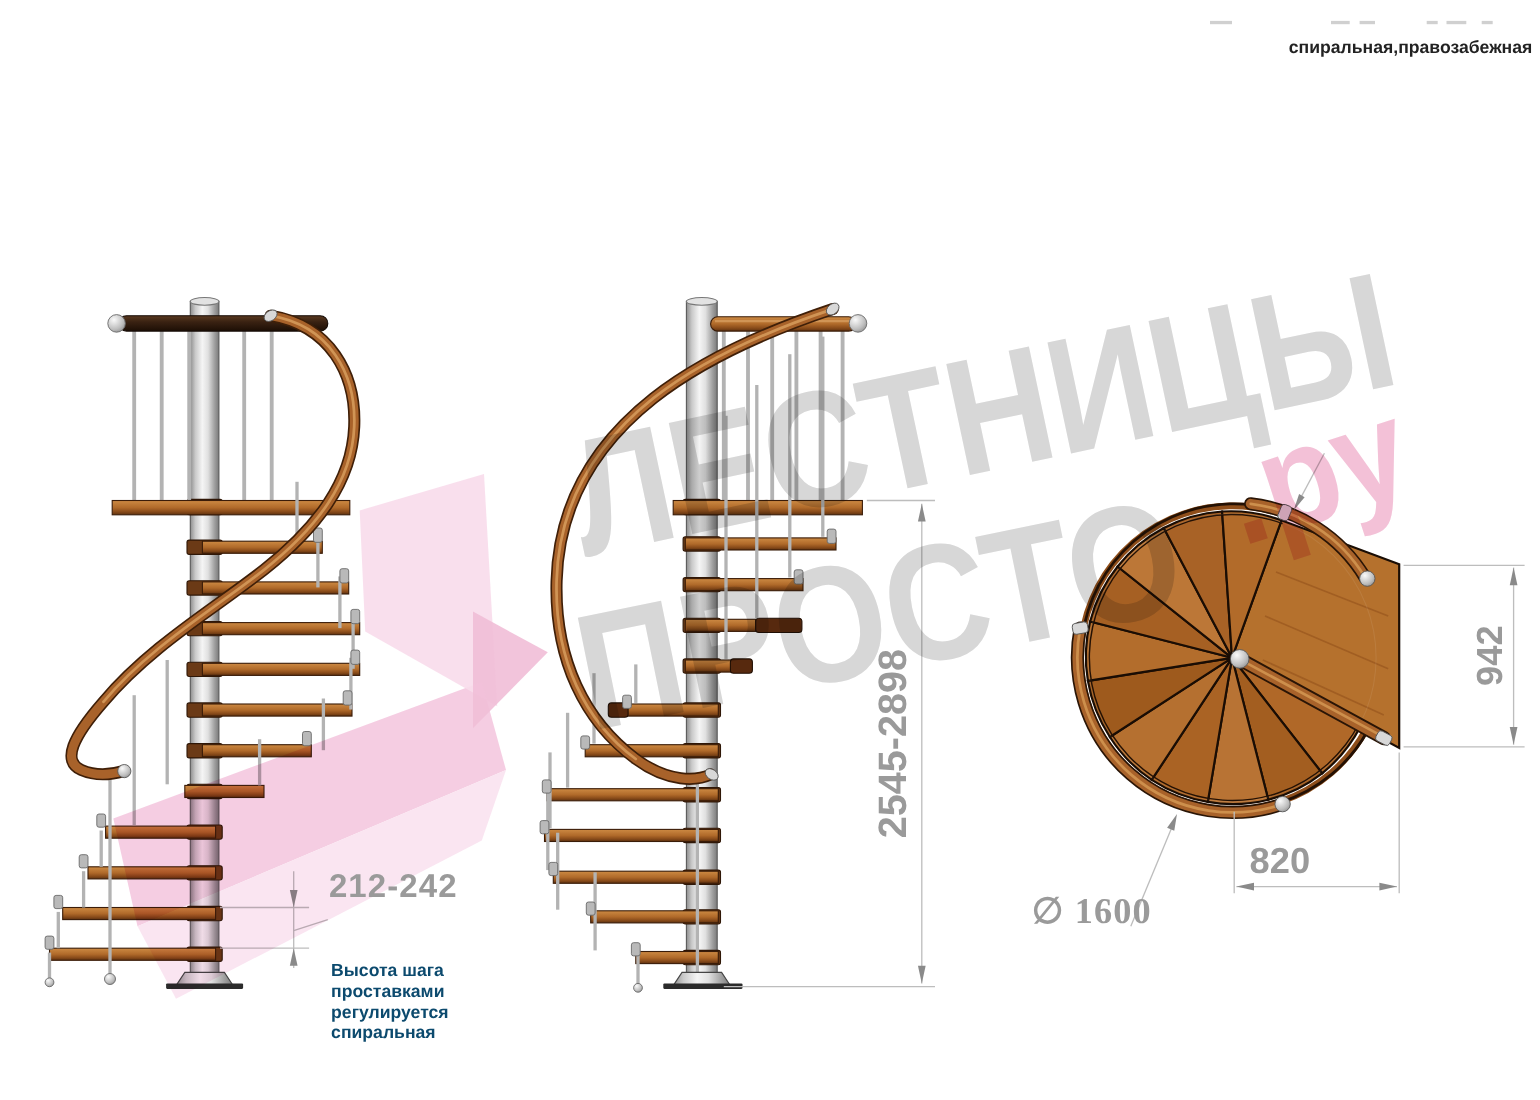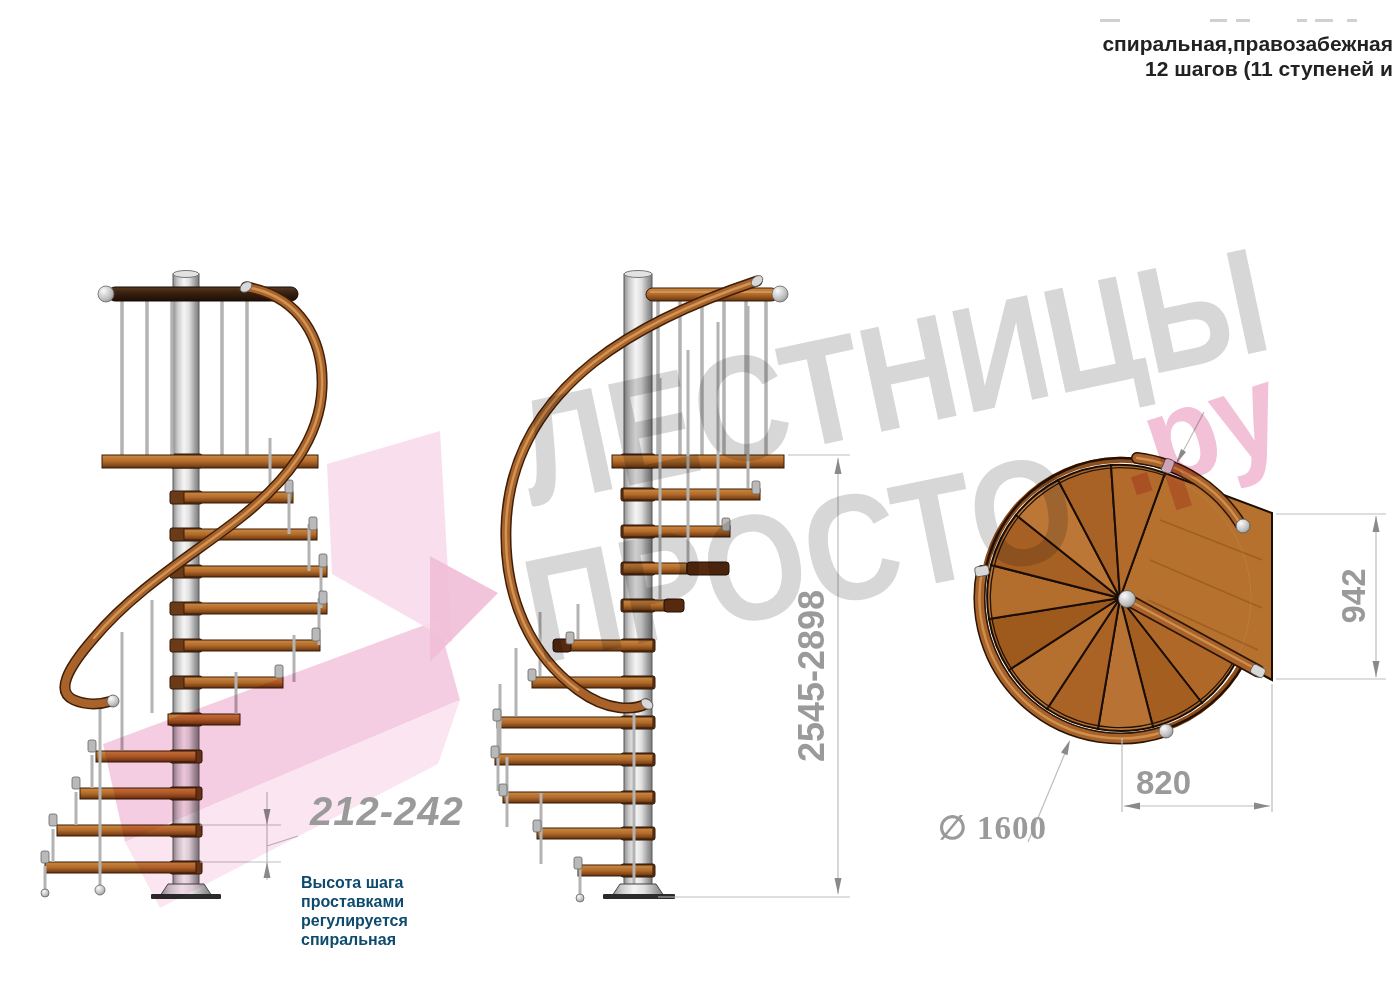--- a/index.html
+++ b/index.html
@@ -6,30 +6,30 @@
   #stage{position:relative;width:1400px;height:1000px;background:#fff;overflow:hidden;
          font-family:"Liberation Sans","DejaVu Sans",sans-serif;}
   #drawing,#pinkmark{position:absolute;left:0;top:0;}
   #pinkmark{mix-blend-mode:multiply;}
   .wm{position:absolute;font-weight:700;color:#d7d7d7;mix-blend-mode:multiply;
       white-space:nowrap;line-height:1;transform-origin:0 0;letter-spacing:0px;}
   #wm1{left:505px;top:382px;font-size:150px;transform:rotate(-12deg) scaleX(.87);}
   #wm2{left:512px;top:540px;font-size:150px;transform:rotate(-11.5deg) scaleX(.88);}
   #wm3{left:1096px;top:395px;font-size:128px;color:#f3c1d7;transform:rotate(-18deg) scaleX(.92);}
   .dim{position:absolute;color:#9a9a9a;font-weight:700;white-space:nowrap;}
-  #d212{left:310px;top:789px;font-size:40px;letter-spacing:1px;font-style:italic;}
+  #d212{left:299px;top:789px;font-size:30px;letter-spacing:1px;}
   #dnote{position:absolute;left:301px;top:873px;font-size:16px;line-height:19px;
          font-weight:700;color:#0c4a6e;}
   #d2545{left:692px;top:655px;width:240px;text-align:center;font-size:36px;
          transform:rotate(-90deg);}
   #d942{left:1294px;top:577px;width:120px;text-align:center;font-size:33px;
         transform:rotate(-90deg);}
   #d820{left:1136px;top:764px;width:120px;font-size:33px;}
   #d1600{left:938px;top:808px;font-size:33px;letter-spacing:1px;font-family:Liberation Serif, serif;}
-  #header{position:absolute;right:7px;top:31px;text-align:right;font-size:21px;
+  #header{position:absolute;right:7px;top:31px;text-align:right;font-size:16px;
           line-height:25px;font-weight:700;color:#222;}
 </style>
 </head>
 <body>
 
 <div id="stage">
 
 <svg id="drawing" width="1400" height="1000" viewBox="0 0 1400 1000">
   <defs>
     <linearGradient id="gpole" x1="0" y1="0" x2="1" y2="0">
@@ -349,16 +349,15 @@
   <div>регулируется</div>
   <div>спиральная</div>
 </div>
 <div class="dim" id="d2545">2545-2898</div>
 <div class="dim" id="d942">942</div>
 <div class="dim" id="d820">820</div>
 <div class="dim" id="d1600">∅ 1600</div>
 
 <div id="header">
   <div>спиральная,правозабежная</div>
-  <div>12 шагов (11 ступеней и</div>
 </div>
 
 </div>
 
 </body></html>

